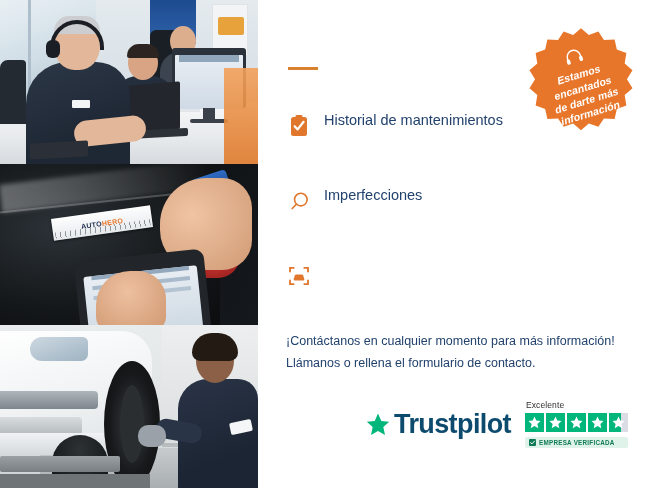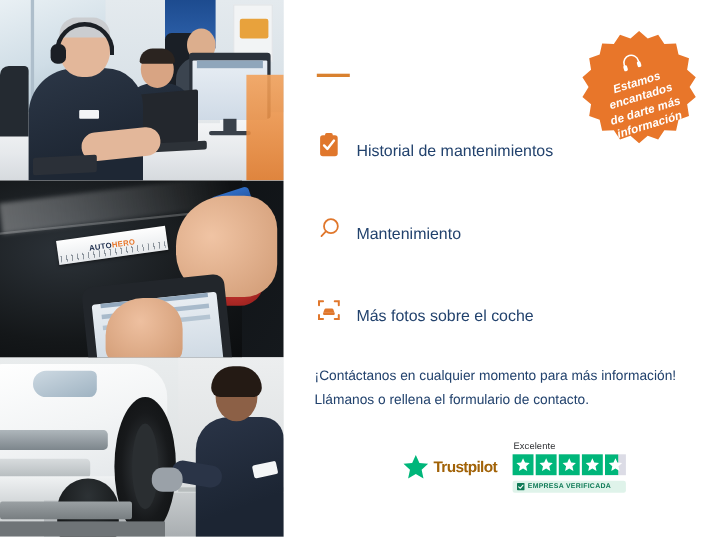--- a/index.html
+++ b/index.html
@@ -168,21 +168,21 @@
     line-height: 1.24;
     letter-spacing: -.2px;
   }
   .rule {
     width: 30px; height: 3px;
     background: #d9812f;
     margin: 15px 0 20px 2px;
   }
   .features { list-style: none; }
   .feature {
-    display: flex; align-items: flex-end;
+    display: flex; align-items: flex-start;
     height: 32px;
     margin-top: 43px;
   }
   .feature-icon {
     width: 26px; height: 26px;
     margin-right: 12px;
     flex: 0 0 26px;
     display: flex; align-items: center; justify-content: center;
   }
   .feature-label {
@@ -226,22 +226,22 @@
   }
 
   
   .trustpilot {
     position: absolute;
     left: 108px; bottom: 40px;
     display: flex; align-items: center; gap: 14px;
   }
   .tp-logo { display: flex; align-items: center; gap: 4px; }
   .tp-name {
-    color: #a16207;
-    font-size: 14px;
+    color: #0c4a6e;
+    font-size: 27px;
     font-weight: bold;
     letter-spacing: -.6px;
   }
   .tp-right { display: flex; flex-direction: column; gap: 3px; }
   .tp-excelente {
     color: #2f3033;
     font-size: 8.5px;
     letter-spacing: .1px;
     align-self: flex-start;
     margin-left: 1px;
@@ -373,37 +373,36 @@
       </li>
 
 
       <li class="feature">
         <span class="feature-icon">
           <svg width="21" height="21" viewBox="0 0 22 22">
             <circle cx="12.4" cy="9" r="6.6" stroke="#e0772c" stroke-width="1.7" fill="none"></circle>
             <path d="M7.6 13.9 L3.4 18.4" stroke="#e0772c" stroke-width="1.7" stroke-linecap="round"></path>
           </svg>
         </span>
-        <span class="feature-label">Mantenimiento</span>
+        <span class="feature-label">Imperfecciones</span>
       </li>
 
       <li class="feature">
         <span class="feature-icon">
           <svg width="22" height="22" viewBox="0 0 24 24">
             <g stroke="#e0772c" stroke-width="2" fill="none" stroke-linecap="round">
               <path d="M2.2 7.2 V3.2 H6.2"></path>
               <path d="M17.8 3.2 H21.8 V7.2"></path>
               <path d="M21.8 16.8 V20.8 H17.8"></path>
               <path d="M6.2 20.8 H2.2 V16.8"></path>
             </g>
             <path d="M6.4 14.6 L7.6 11.2 A1.4 1.4 0 0 1 8.9 10.3 H15.1 A1.4 1.4 0 0 1 16.4 11.2 L17.6 14.6 Z" fill="#e0772c"></path>
             <rect x="6.2" y="14.2" width="11.6" height="2.6" rx="1.1" fill="#e0772c"></rect>
           </svg>
         </span>
-        <span class="feature-label">Más fotos sobre el coche</span>
       </li>
 
 
     </ul>
 
     <p class="contact">
       <span>¡Contáctanos en cualquier momento para más información!</span><br>
       <span>Llámanos o rellena el formulario de contacto.</span>
     </p>
 

